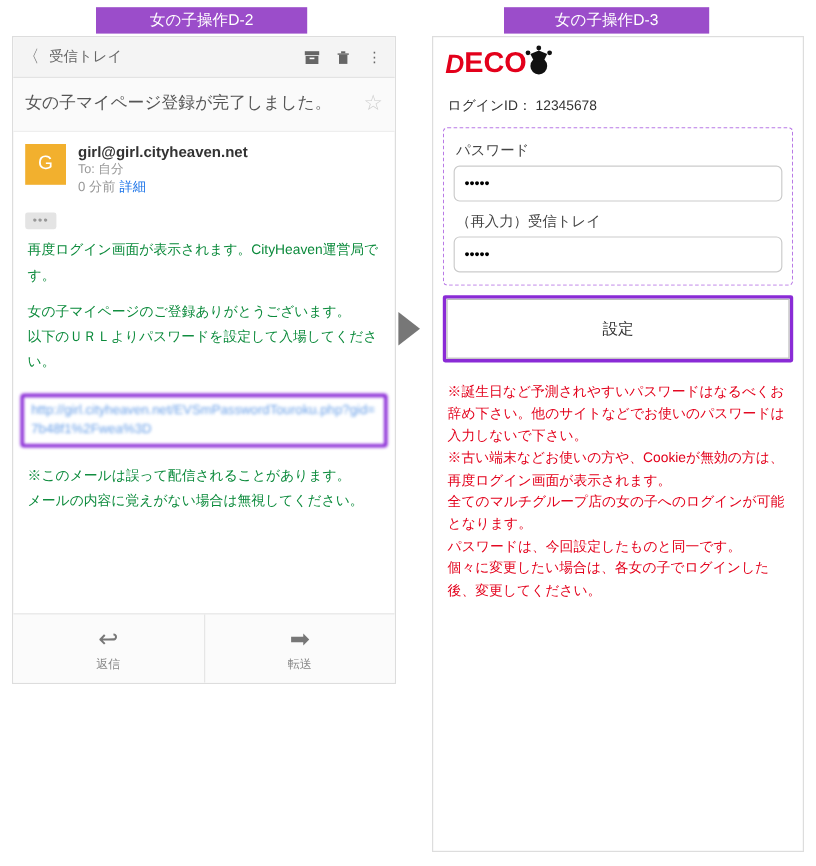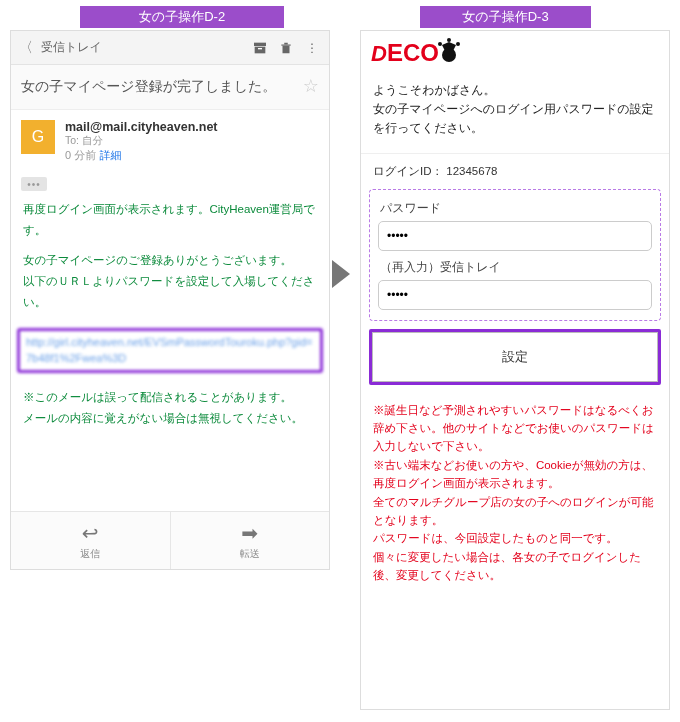--- a/index.html
+++ b/index.html
@@ -24,39 +24,39 @@
   .title-bar {
     position: absolute;
     top: 6px;
     height: 22px;
     background: #9b4dca;
     color: #fff;
     text-align: center;
     line-height: 22px;
     font-size: 13px;
   }
-  .title-left  { left: 80px;  width: 204px; }
+  .title-left  { left: 80px;  width: 176px; }
   .title-right { left: 420px; width: 171px; }
 
   
   .mail-top {
     height: 34px;
     background: #f4f4f4;
     border-bottom: 1px solid #e3e3e3;
     display: flex;
     align-items: center;
     padding: 0 8px;
     gap: 8px;
   }
   .mail-top .back { color:#777; font-size:14px; cursor:pointer; }
   .mail-top .inbox { color:#666; font-size:12px; flex:1; }
   .mail-top .icon { width:18px; height:18px; color:#666; display:flex; align-items:center; justify-content:center; }
 
   .mail-subject {
-    display:flex; align-items:center; padding:10px 10px 12px 10px; gap:0;
+    display:flex; align-items:flex-start; padding:10px 10px 12px 10px; gap:0;
     background:#fafafa; border-bottom:1px solid #eee;
   }
   .mail-subject .txt { flex:1; font-size:14px; color:#555; line-height:1.5; }
   .mail-subject .star { color:#ccc; font-size:18px; }
 
   .mail-hdr { display:flex; padding:10px; gap:10px; }
   .avatar { width:34px; height:34px; background:#f2b02e; color:#fff; display:flex; align-items:center; justify-content:center; font-size:16px; }
   .mail-hdr .from { font-weight:bold; font-size:12.5px; }
   .mail-hdr .to   { color:#999; font-size:10.5px; }
   .mail-hdr .time { color:#999; font-size:11px; }
@@ -160,21 +160,21 @@
   </div>
 
   <div class="mail-subject">
     <div class="txt">女の子マイページ登録が完了しました。</div>
     <div class="star">☆</div>
   </div>
 
   <div class="mail-hdr">
     <div class="avatar">G</div>
     <div style="flex:1">
-      <div class="from">mail@mail.cityheaven.net</div>
+      <div class="from">girl@girl.cityheaven.net</div>
       <div class="to">To: 自分</div>
       <div>
         <span class="time">0 分前</span>
         <span class="det">詳細</span>
       </div>
     </div>
   </div>
 
   <div class="more-dots">•••</div>
 
@@ -221,24 +221,20 @@
           <circle cx="14" cy="18" r="7" fill="#111"></circle>
           <circle cx="5" cy="7" r="2" fill="#111"></circle>
           <circle cx="14" cy="3" r="2" fill="#111"></circle>
           <circle cx="23" cy="7" r="2" fill="#111"></circle>
           <path d="M7 8 L14 5 L21 8 L18 14 L10 14 Z" fill="#111"></path>
         </svg>
       </span>
     </div>
   </div>
 
-  <div class="welcome">
-    <div>ようこそわかばさん。</div>
-    <div>女の子マイページへのログイン用パスワードの設定を行ってください。</div>
-  </div>
 
   <div class="login-id">
     <span>ログインID：</span>
     <span>12345678</span>
   </div>
 
   <div class="pw-block">
     <label>パスワード</label>
     <input type="password" value="•••••" style="">
     <label style="margin-top:8px">（再入力）受信トレイ</label>

